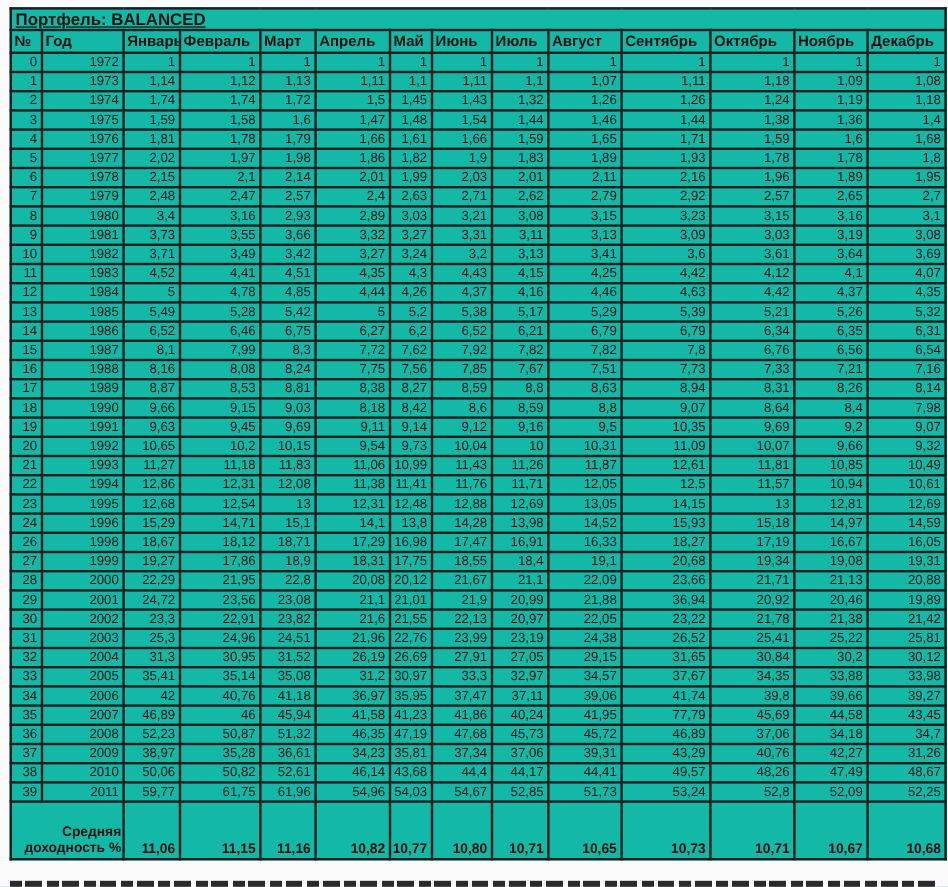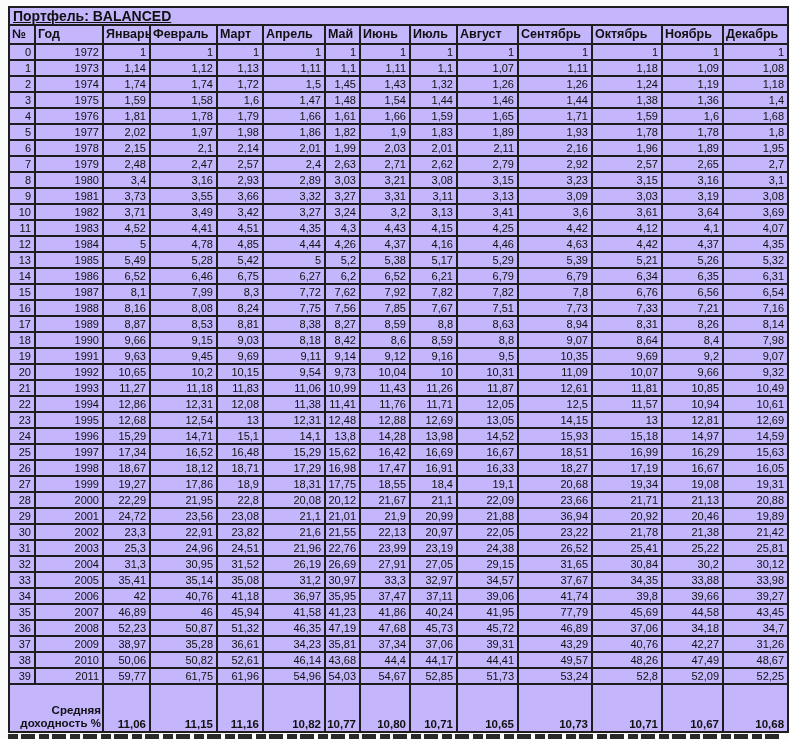--- a/index.html
+++ b/index.html
@@ -3,21 +3,21 @@
 <meta charset="utf-8">
 <style>
   html,body{margin:0;padding:0;}
   body{
     width:790px;height:739px;overflow:hidden;position:relative;
     background:#fbfbfb;
     font-family:"Liberation Sans","DejaVu Sans",sans-serif;
     color:#111;
   }
   .sheet{position:absolute;top:6px;left:8px;}
-  table{border-collapse:collapse;table-layout:fixed;width:781px;background:#c4b5fd;}
+  table{border-collapse:collapse;table-layout:fixed;width:781px;background:#14b8a6;}
   td,th{border:2px solid #1e1e1e;overflow:hidden;white-space:nowrap;}
   .title-cell{
     font-size:14px;font-weight:bold;text-decoration:underline;
     text-align:left;padding:1px 0 1px 3px;height:14px;line-height:14px;
   }
   th{
     font-size:12.5px;font-weight:bold;text-align:left;
     padding:1px 1px 1px 2px;height:15px;line-height:15px;
   }
   td{
@@ -472,36 +472,20 @@
           <td>13,8</td>
           <td>14,28</td>
           <td>13,98</td>
           <td>14,52</td>
           <td>15,93</td>
           <td>15,18</td>
           <td>14,97</td>
           <td>14,59</td>
         </tr>
         <tr>
-          <td>25</td>
-          <td>1997</td>
-          <td>17,34</td>
-          <td>16,52</td>
-          <td>16,48</td>
-          <td>15,29</td>
-          <td>15,62</td>
-          <td>16,42</td>
-          <td>16,69</td>
-          <td>16,67</td>
-          <td>18,51</td>
-          <td>16,99</td>
-          <td>16,29</td>
-          <td>15,63</td>
-        </tr>
-        <tr>
           <td>26</td>
           <td>1998</td>
           <td>18,67</td>
           <td>18,12</td>
           <td>18,71</td>
           <td>17,29</td>
           <td>16,98</td>
           <td>17,47</td>
           <td>16,91</td>
           <td>16,33</td>

